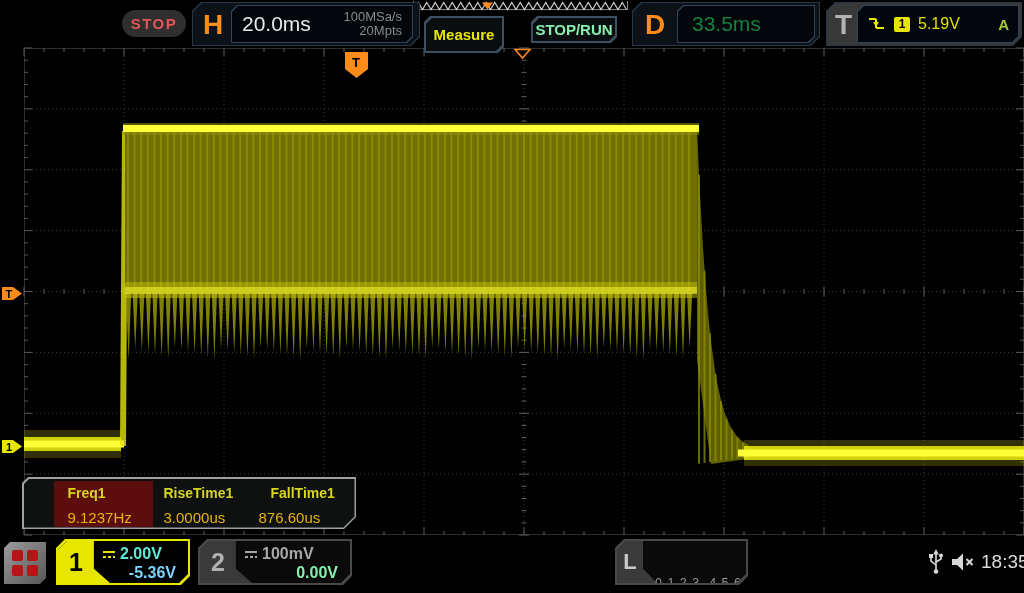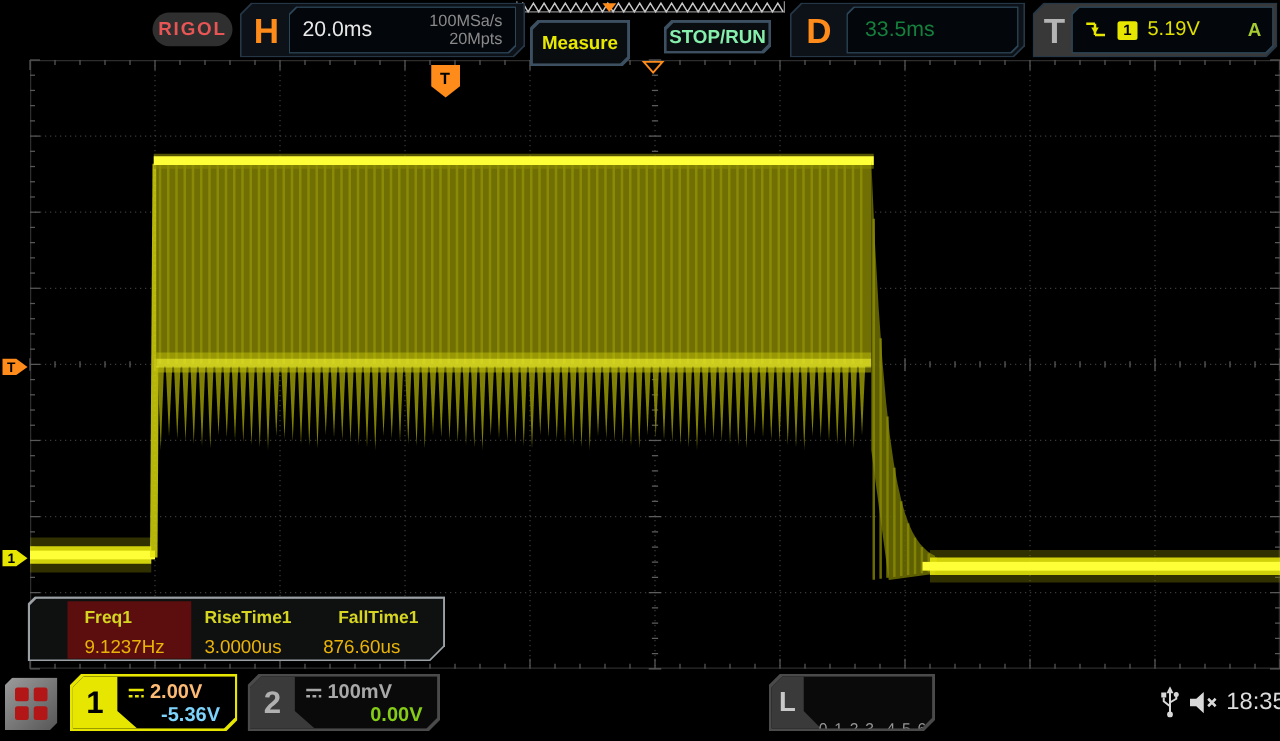--- a/index.html
+++ b/index.html
@@ -10,21 +10,21 @@
   .notch-sm{clip-path:polygon(6px 0,100% 0,100% calc(100% - 6px),calc(100% - 6px) 100%,0 100%,0 6px);}
   .logo{font-family:"Liberation Serif",serif;font-weight:bold;font-size:30px;color:#f0dc00;letter-spacing:1px;}
   .stop-badge{background:#2f2f2f;border-radius:14px;color:#e85555;font-weight:bold;font-size:15px;
     letter-spacing:1.5px;display:flex;align-items:center;justify-content:center;}
   .widget-outer{background:#263848;}
   .widget-inner{position:absolute;inset:1px;background:#0d1218;}
   .vbox-outer{background:#2c4658;}
   .vbox-inner{position:absolute;inset:1px;background:#03060a;display:flex;align-items:center;}
   .hletter{font-size:28px;font-weight:bold;color:#ff8c1a;line-height:42px;}
   .tletter{font-size:28px;font-weight:bold;color:#b4b4b4;line-height:42px;}
-  .tb-value{font-size:17px;color:#e8e8e8;}
+  .tb-value{font-size:21px;color:#e8e8e8;}
   .tb-rates{font-size:13px;color:#8a8a8a;text-align:right;line-height:14px;margin-left:auto;}
   .btn-outer{background:#3d5062;}
   .btn-inner{position:absolute;inset:2px;background:#0a0d10;display:flex;align-items:center;justify-content:center;
     font-weight:bold;font-size:15px;}
   .ch-outer{position:absolute;}
   .ch-inner{position:absolute;inset:2px;background:#000;}
   .ch-tab{position:absolute;left:0;top:0;bottom:0;width:52px;
     clip-path:polygon(0 0,69% 0,69% 66%,100% 100%,0 100%);}
   .ch-num{position:absolute;left:0;top:0;width:36px;height:100%;display:flex;align-items:center;justify-content:center;
     font-size:25px;font-weight:bold;color:#000;}
@@ -539,21 +539,21 @@
       <text x="352" y="67" fill="#000" font-size="13" font-weight="bold">T</text>
       <polygon points="515,49.5 530,49.5 522.5,58" fill="#050505" stroke="#ff8c1a" stroke-width="1.5"></polygon>
       <line x1="413" y1="9.5" x2="628" y2="9.5" stroke="#8a8a8a"></line>
       <path d="M414,9.5 L418.25,2.5 L422.5,9.5 L426.75,2.5 L431,9.5 L435.25,2.5 L439.5,9.5 L443.75,2.5 L448,9.5 L452.25,2.5 L456.5,9.5 L460.75,2.5 L465,9.5 L469.25,2.5 L473.5,9.5 L477.75,2.5 L482,9.5 L486.25,2.5 L490.5,9.5 L494.75,2.5 L499,9.5 L503.25,2.5 L507.5,9.5 L511.75,2.5 L516,9.5 L520.25,2.5 L524.5,9.5 L528.75,2.5 L533,9.5 L537.25,2.5 L541.5,9.5 L545.75,2.5 L550,9.5 L554.25,2.5 L558.5,9.5 L562.75,2.5 L567,9.5 L571.25,2.5 L575.5,9.5 L579.75,2.5 L584,9.5 L588.25,2.5 L592.5,9.5 L596.75,2.5 L601,9.5 L605.25,2.5 L609.5,9.5 L613.75,2.5 L618,9.5 L622.25,2.5 L626.5,9.5" fill="none" stroke="#c8c8c8" stroke-width="1.2"></path>
       <line x1="413.5" y1="1" x2="413.5" y2="10" stroke="#8a8a8a"></line>
       <line x1="627.5" y1="1" x2="627.5" y2="10" stroke="#8a8a8a"></line>
       <polygon points="482,2.5 493,2.5 487.5,9.5" fill="#ff8c1a"></polygon>
     </svg>
 
 
-  <div class="abs stop-badge" style="left:122px;top:10px;width:64px;height:27px;">RIGOL</div>
+  <div class="abs stop-badge" style="left:122px;top:10px;width:64px;height:27px;">STOP</div>
 
   <div class="abs widget-outer notch" style="left:192px;top:2px;width:228px;height:44px;">
     <div class="widget-inner notch">
       <span class="abs hletter" style="left:10px;top:1px;">H</span>
       <div class="abs vbox-outer notch-sm" style="left:38px;top:2px;width:182px;height:38px;">
         <div class="vbox-inner notch-sm" style="padding:0 10px;">
           <span class="tb-value">20.0ms</span>
           <div class="tb-rates">
             <div>100MSa/s</div>
             <div>20Mpts</div>
@@ -621,21 +621,21 @@
       <div style="width:11px;height:11px;background:#b21616;border-radius:2px;"></div>
       <div style="width:11px;height:11px;background:#b21616;border-radius:2px;"></div>
       <div style="width:11px;height:11px;background:#b21616;border-radius:2px;"></div>
     </div>
   </div>
 
   <div class="ch-outer notch" style="left:56px;top:539px;width:134px;height:46px;background:#e6e600;">
     <div class="ch-inner notch">
       <div class="ch-tab" style="background:#e6e600;"></div>
       <div class="ch-num">1</div>
-      <div class="ch-row1" style="color:#fdba74;">
+      <div class="ch-row1" style="color:#5eead4;">
         <svg width="14" height="12" style="color:#e6e600;">
           <path d="M1 4 H13" stroke="currentColor" stroke-width="2"></path>
           <path d="M1 9 H4 M6 9 H9 M11 9 H13" stroke="currentColor" stroke-width="2"></path>
         </svg>
         <span>2.00V</span>
       </div>
       <div class="ch-row2" style="color:#7dd3fc;">-5.36V</div>
     </div>
   </div>
 
@@ -643,21 +643,21 @@
     <div class="ch-inner notch" style="background:#0a0a0a;">
       <div class="ch-tab" style="background:#3a3a3a;"></div>
       <div class="ch-num" style="color:#b0b0b0;">2</div>
       <div class="ch-row1" style="color:#a8a8a8;">
         <svg width="14" height="12" style="color:#a8a8a8;">
           <path d="M1 4 H13" stroke="currentColor" stroke-width="2"></path>
           <path d="M1 9 H4 M6 9 H9 M11 9 H13" stroke="currentColor" stroke-width="2"></path>
         </svg>
         <span>100mV</span>
       </div>
-      <div class="ch-row2" style="color:#84cc16;margin-left:32px;">0.00V</div>
+      <div class="ch-row2" style="color:#86efac;margin-left:32px;">0.00V</div>
     </div>
   </div>
 
   <div class="ch-outer notch" style="left:615px;top:539px;width:133px;height:46px;background:#4a4a4a;">
     <div class="ch-inner notch" style="background:#0a0a0a;">
       <div class="ch-tab" style="background:#3a3a3a;width:40px;clip-path:polygon(0 0,65% 0,65% 66%,100% 100%,0 100%);"></div>
       <div class="ch-num" style="width:26px;color:#c8c8c8;font-size:22px;">L</div>
       <div class="logic-rows">
         <div>0 1 2 3  4 5 6 7</div>
         

